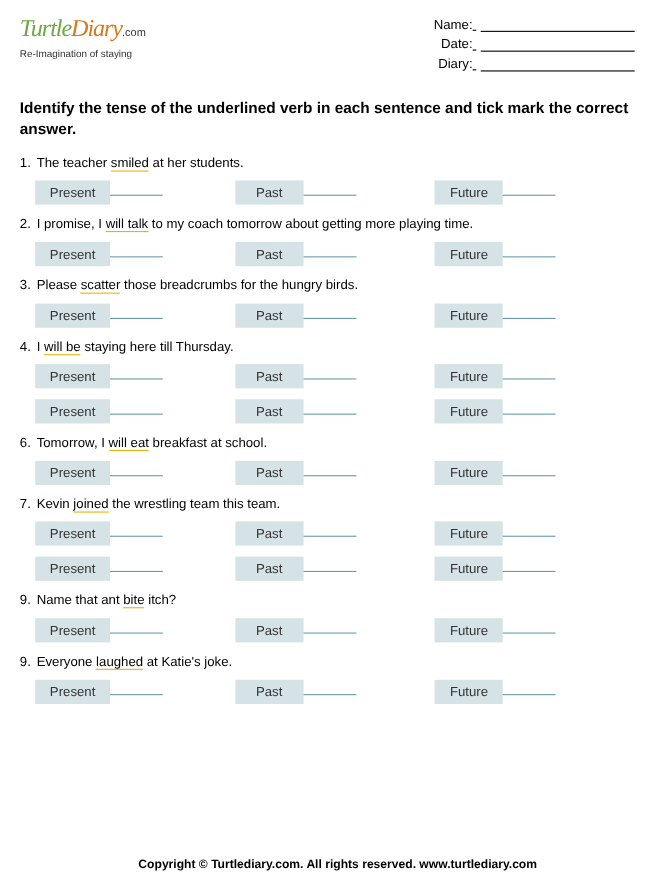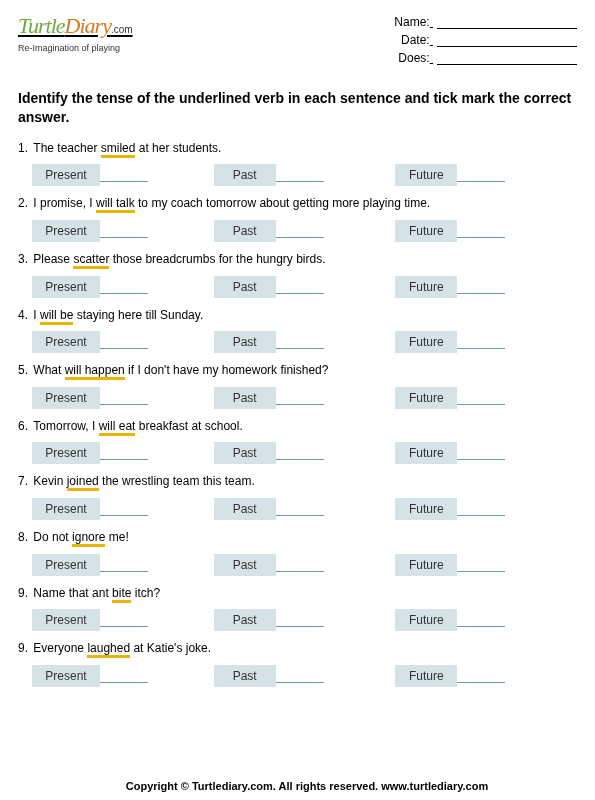--- a/index.html
+++ b/index.html
@@ -17,21 +17,20 @@
     display: flex;
     justify-content: space-between;
     align-items: flex-start;
     margin-bottom: 10px;
   }
   .logo-block { }
   .logo-line1 {
     font-family: "Comic Sans MS", cursive;
     font-size: 22px;
     line-height: 22px;
-    text-decoration: underline;
   }
   .logo-turtle { font-style: italic; color: #6FA843; letter-spacing: -1px; }
   .logo-diary  { font-style: italic; color: #D47A1F; letter-spacing: -1px; }
   .logo-dotcom { font-size: 10px; color: #333; font-family: Arial; }
   .logo-tag {
     font-size: 9px;
     color: #333;
     margin-top: 2px;
   }
   .info-block { text-align: right; font-size: 12px; text-decoration: underline; }
@@ -49,31 +48,31 @@
     font-size: 14px;
     line-height: 1.35;
     margin-bottom: 14px;
     margin-top: 20px;
   }
   .questions { }
   .q { margin-bottom: 10px; }
   .q-text { font-size: 12px; margin-bottom: 8px; line-height: 1.3; }
   .q-num { margin-right: 2px; }
   .underl {
-    border-bottom: 3px solid #eab308;
+    border-bottom: 1px solid #eab308;
     padding-bottom: 0px;
   }
   .options {
     display: flex;
     gap: 0;
     padding-left: 14px;
   }
   .opt-group {
     display: flex;
-    align-items: center;
+    align-items: flex-start;
     width: 215px;
   }
   .opt-label {
     background: #d5e3e6;
     color: #333;
     font-size: 12px;
     padding: 4px 10px;
     text-align: center;
     min-width: 62px;
   }
@@ -97,33 +96,33 @@
   }
 </style>
 </head>
 <body>
 
 <div class="header">
   <div class="logo-block">
     <div class="logo-line1">
       <span class="logo-turtle">Turtle</span><span class="logo-diary">Diary</span><span class="logo-dotcom">.com</span>
     </div>
-    <div class="logo-tag">Re-Imagination of playing</div>
+    <div class="logo-tag">Re-Imagination of staying</div>
   </div>
   <div class="info-block">
     <div class="info-row">
       <span class="info-label">Name:</span>
       <span class="info-line"></span>
     </div>
     <div class="info-row">
       <span class="info-label">Date:</span>
       <span class="info-line"></span>
     </div>
     <div class="info-row">
-      <span class="info-label">Does:</span>
+      <span class="info-label">Diary:</span>
       <span class="info-line"></span>
     </div>
   </div>
 </div>
 
 <div class="instructions">Identify the tense of the underlined verb in each sentence and tick mark the correct answer.</div>
 
 <div class="questions" id="questions">
     <div class="q">
       <div class="q-text"><span class="q-num">1. </span><span>The teacher </span><span class="underl">smiled</span><span> at her students.</span></div>
@@ -170,38 +169,37 @@
           <span class="opt-label">Past</span>
           <span class="opt-blank"></span>
         </div>
         <div class="opt-group opt-future">
           <span class="opt-label">Future</span>
           <span class="opt-blank"></span>
         </div>
       </div>
     </div>
     <div class="q">
-      <div class="q-text"><span class="q-num">4. </span><span>I </span><span class="underl">will be</span><span> staying here till Sunday.</span></div>
-      <div class="options">
-        <div class="opt-group opt-present">
-          <span class="opt-label">Present</span>
-          <span class="opt-blank"></span>
-        </div>
-        <div class="opt-group opt-past">
-          <span class="opt-label">Past</span>
-          <span class="opt-blank"></span>
-        </div>
-        <div class="opt-group opt-future">
-          <span class="opt-label">Future</span>
-          <span class="opt-blank"></span>
-        </div>
-      </div>
-    </div>
-    <div class="q">
-      <div class="q-text"><span class="q-num">5. </span><span>What </span><span class="underl">will happen</span><span> if I don't have my homework finished?</span></div>
+      <div class="q-text"><span class="q-num">4. </span><span>I </span><span class="underl">will be</span><span> staying here till Thursday.</span></div>
+      <div class="options">
+        <div class="opt-group opt-present">
+          <span class="opt-label">Present</span>
+          <span class="opt-blank"></span>
+        </div>
+        <div class="opt-group opt-past">
+          <span class="opt-label">Past</span>
+          <span class="opt-blank"></span>
+        </div>
+        <div class="opt-group opt-future">
+          <span class="opt-label">Future</span>
+          <span class="opt-blank"></span>
+        </div>
+      </div>
+    </div>
+    <div class="q">
       <div class="options">
         <div class="opt-group opt-present">
           <span class="opt-label">Present</span>
           <span class="opt-blank"></span>
         </div>
         <div class="opt-group opt-past">
           <span class="opt-label">Past</span>
           <span class="opt-blank"></span>
         </div>
         <div class="opt-group opt-future">
@@ -238,21 +236,20 @@
           <span class="opt-label">Past</span>
           <span class="opt-blank"></span>
         </div>
         <div class="opt-group opt-future">
           <span class="opt-label">Future</span>
           <span class="opt-blank"></span>
         </div>
       </div>
     </div>
     <div class="q">
-      <div class="q-text"><span class="q-num">8. </span><span>Do not </span><span class="underl">ignore</span><span> me!</span></div>
       <div class="options">
         <div class="opt-group opt-present">
           <span class="opt-label">Present</span>
           <span class="opt-blank"></span>
         </div>
         <div class="opt-group opt-past">
           <span class="opt-label">Past</span>
           <span class="opt-blank"></span>
         </div>
         <div class="opt-group opt-future">

